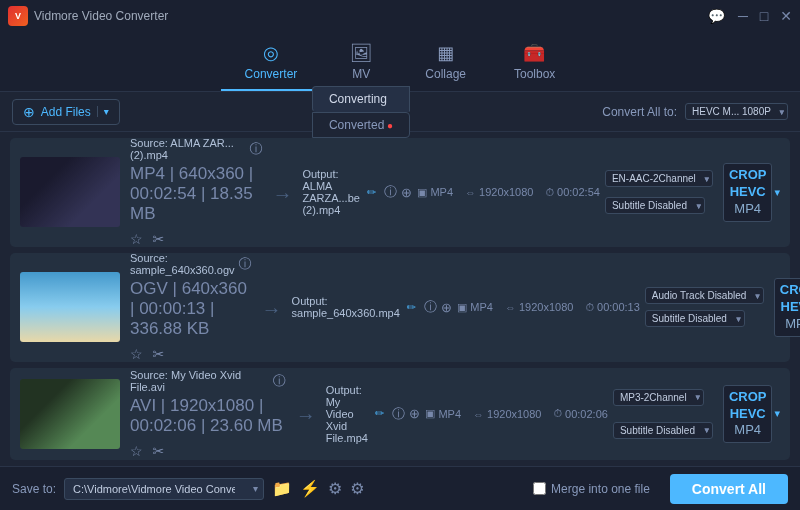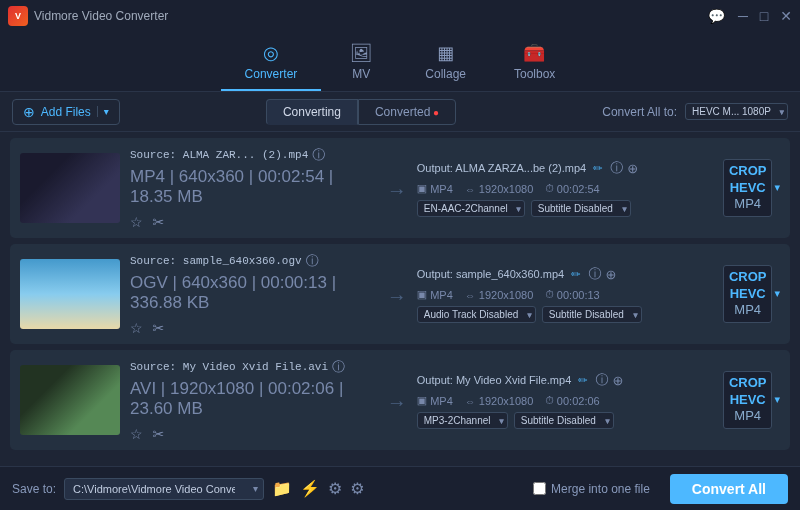--- a/index.html
+++ b/index.html
@@ -101,20 +101,21 @@
       gap: 6px;
       cursor: pointer;
       font-size: 12px;
     }
     .add-files-btn .plus { color: #4db8ff; font-size: 14px; }
     .add-files-btn .arrow { color: #4db8ff; font-size: 10px; border-left: 1px solid #3a4a60; padding-left: 6px; }
 
     .tab-group {
       margin-left: auto;
       display: flex;
+      flex-direction: column;
     }
     .conv-tab {
       padding: 5px 16px;
       cursor: pointer;
       font-size: 12px;
       color: #8899bb;
       border: 1px solid #3a4a60;
       background: #1e2535;
     }
     .conv-tab.active {
@@ -173,21 +174,20 @@
       display: flex;
       flex-direction: column;
       gap: 3px;
     }
     .file-source {
       color: #b0c0d8;
       font-size: 11px;
       display: flex;
       align-items: center;
       gap: 4px;
-      font-family: Liberation Mono, monospace;
     }
     .file-meta {
       color: #7888aa;
       font-size: 17px;
     }
     .file-actions {
       display: flex;
       gap: 10px;
       margin-top: 4px;
     }
@@ -199,21 +199,21 @@
 
     .arrow-icon {
       color: #4a6080;
       font-size: 20px;
       flex-shrink: 0;
     }
 
     .output-info {
       flex: 1.2;
       display: flex;
-      flex-direction: column;
+      flex-direction: row;
       gap: 5px;
     }
     .output-source {
       color: #b0c0d8;
       font-size: 11px;
       display: flex;
       align-items: center;
       gap: 4px;
     }
     .output-meta-row {

